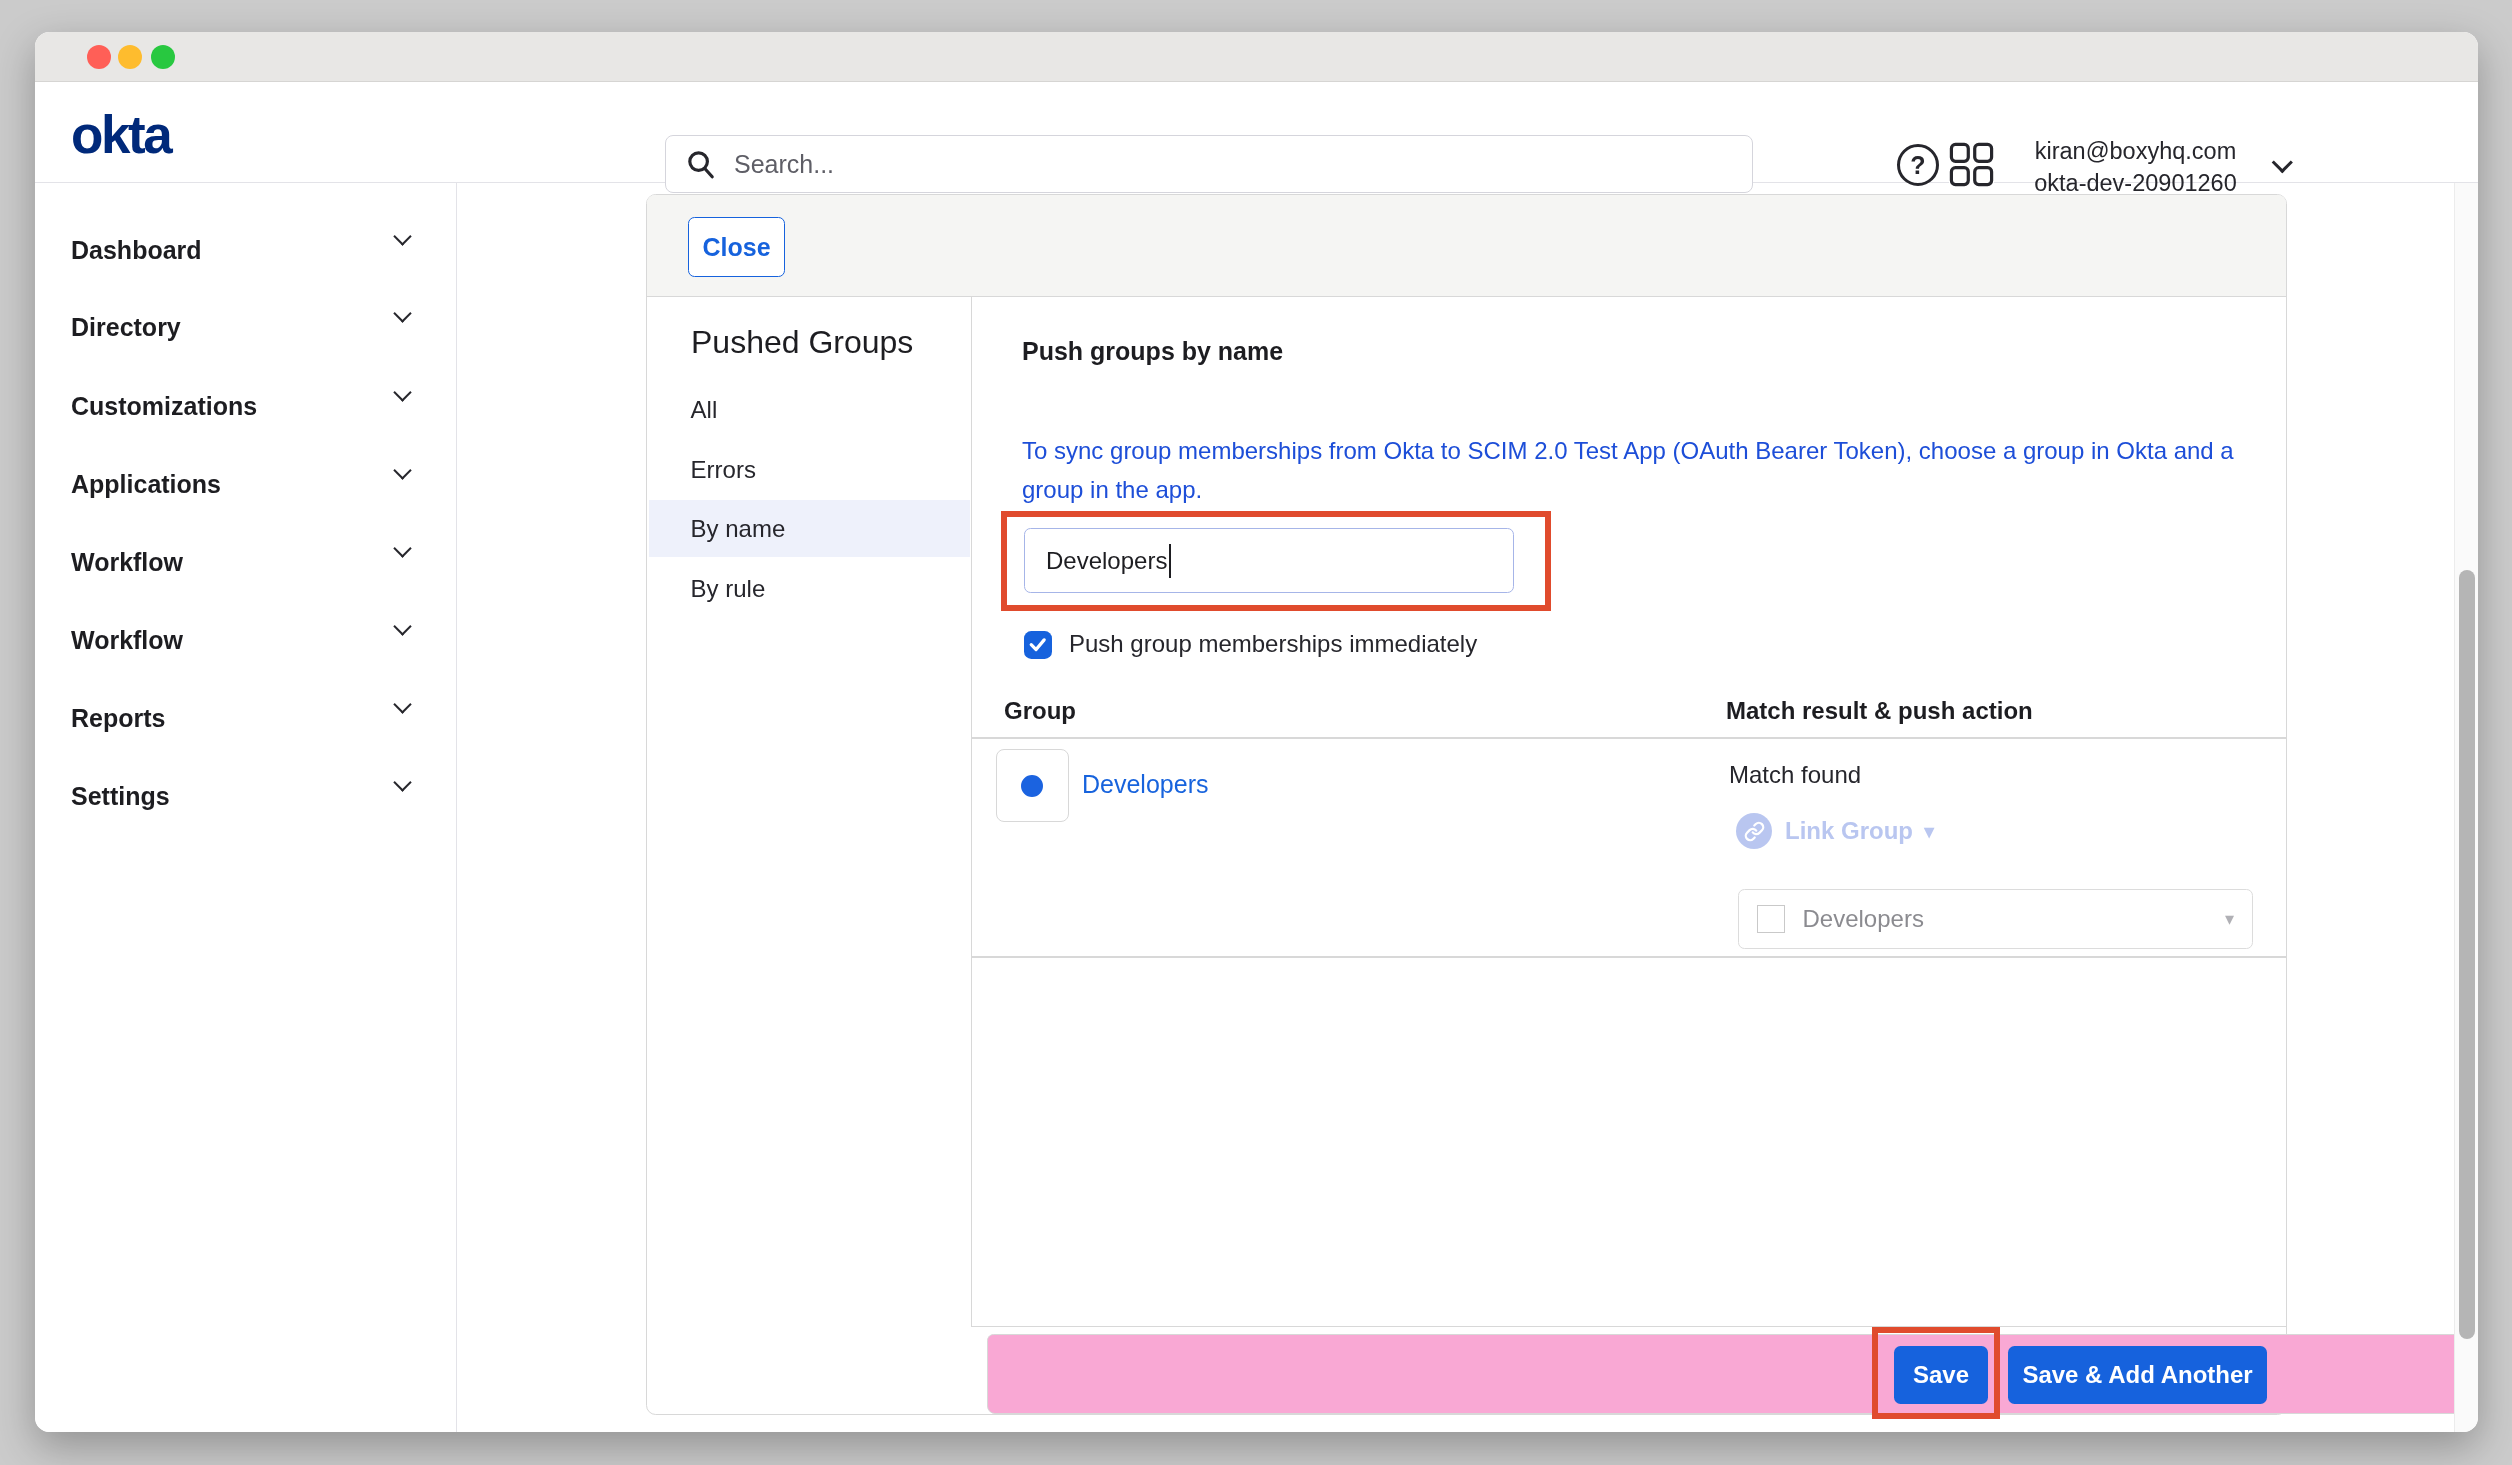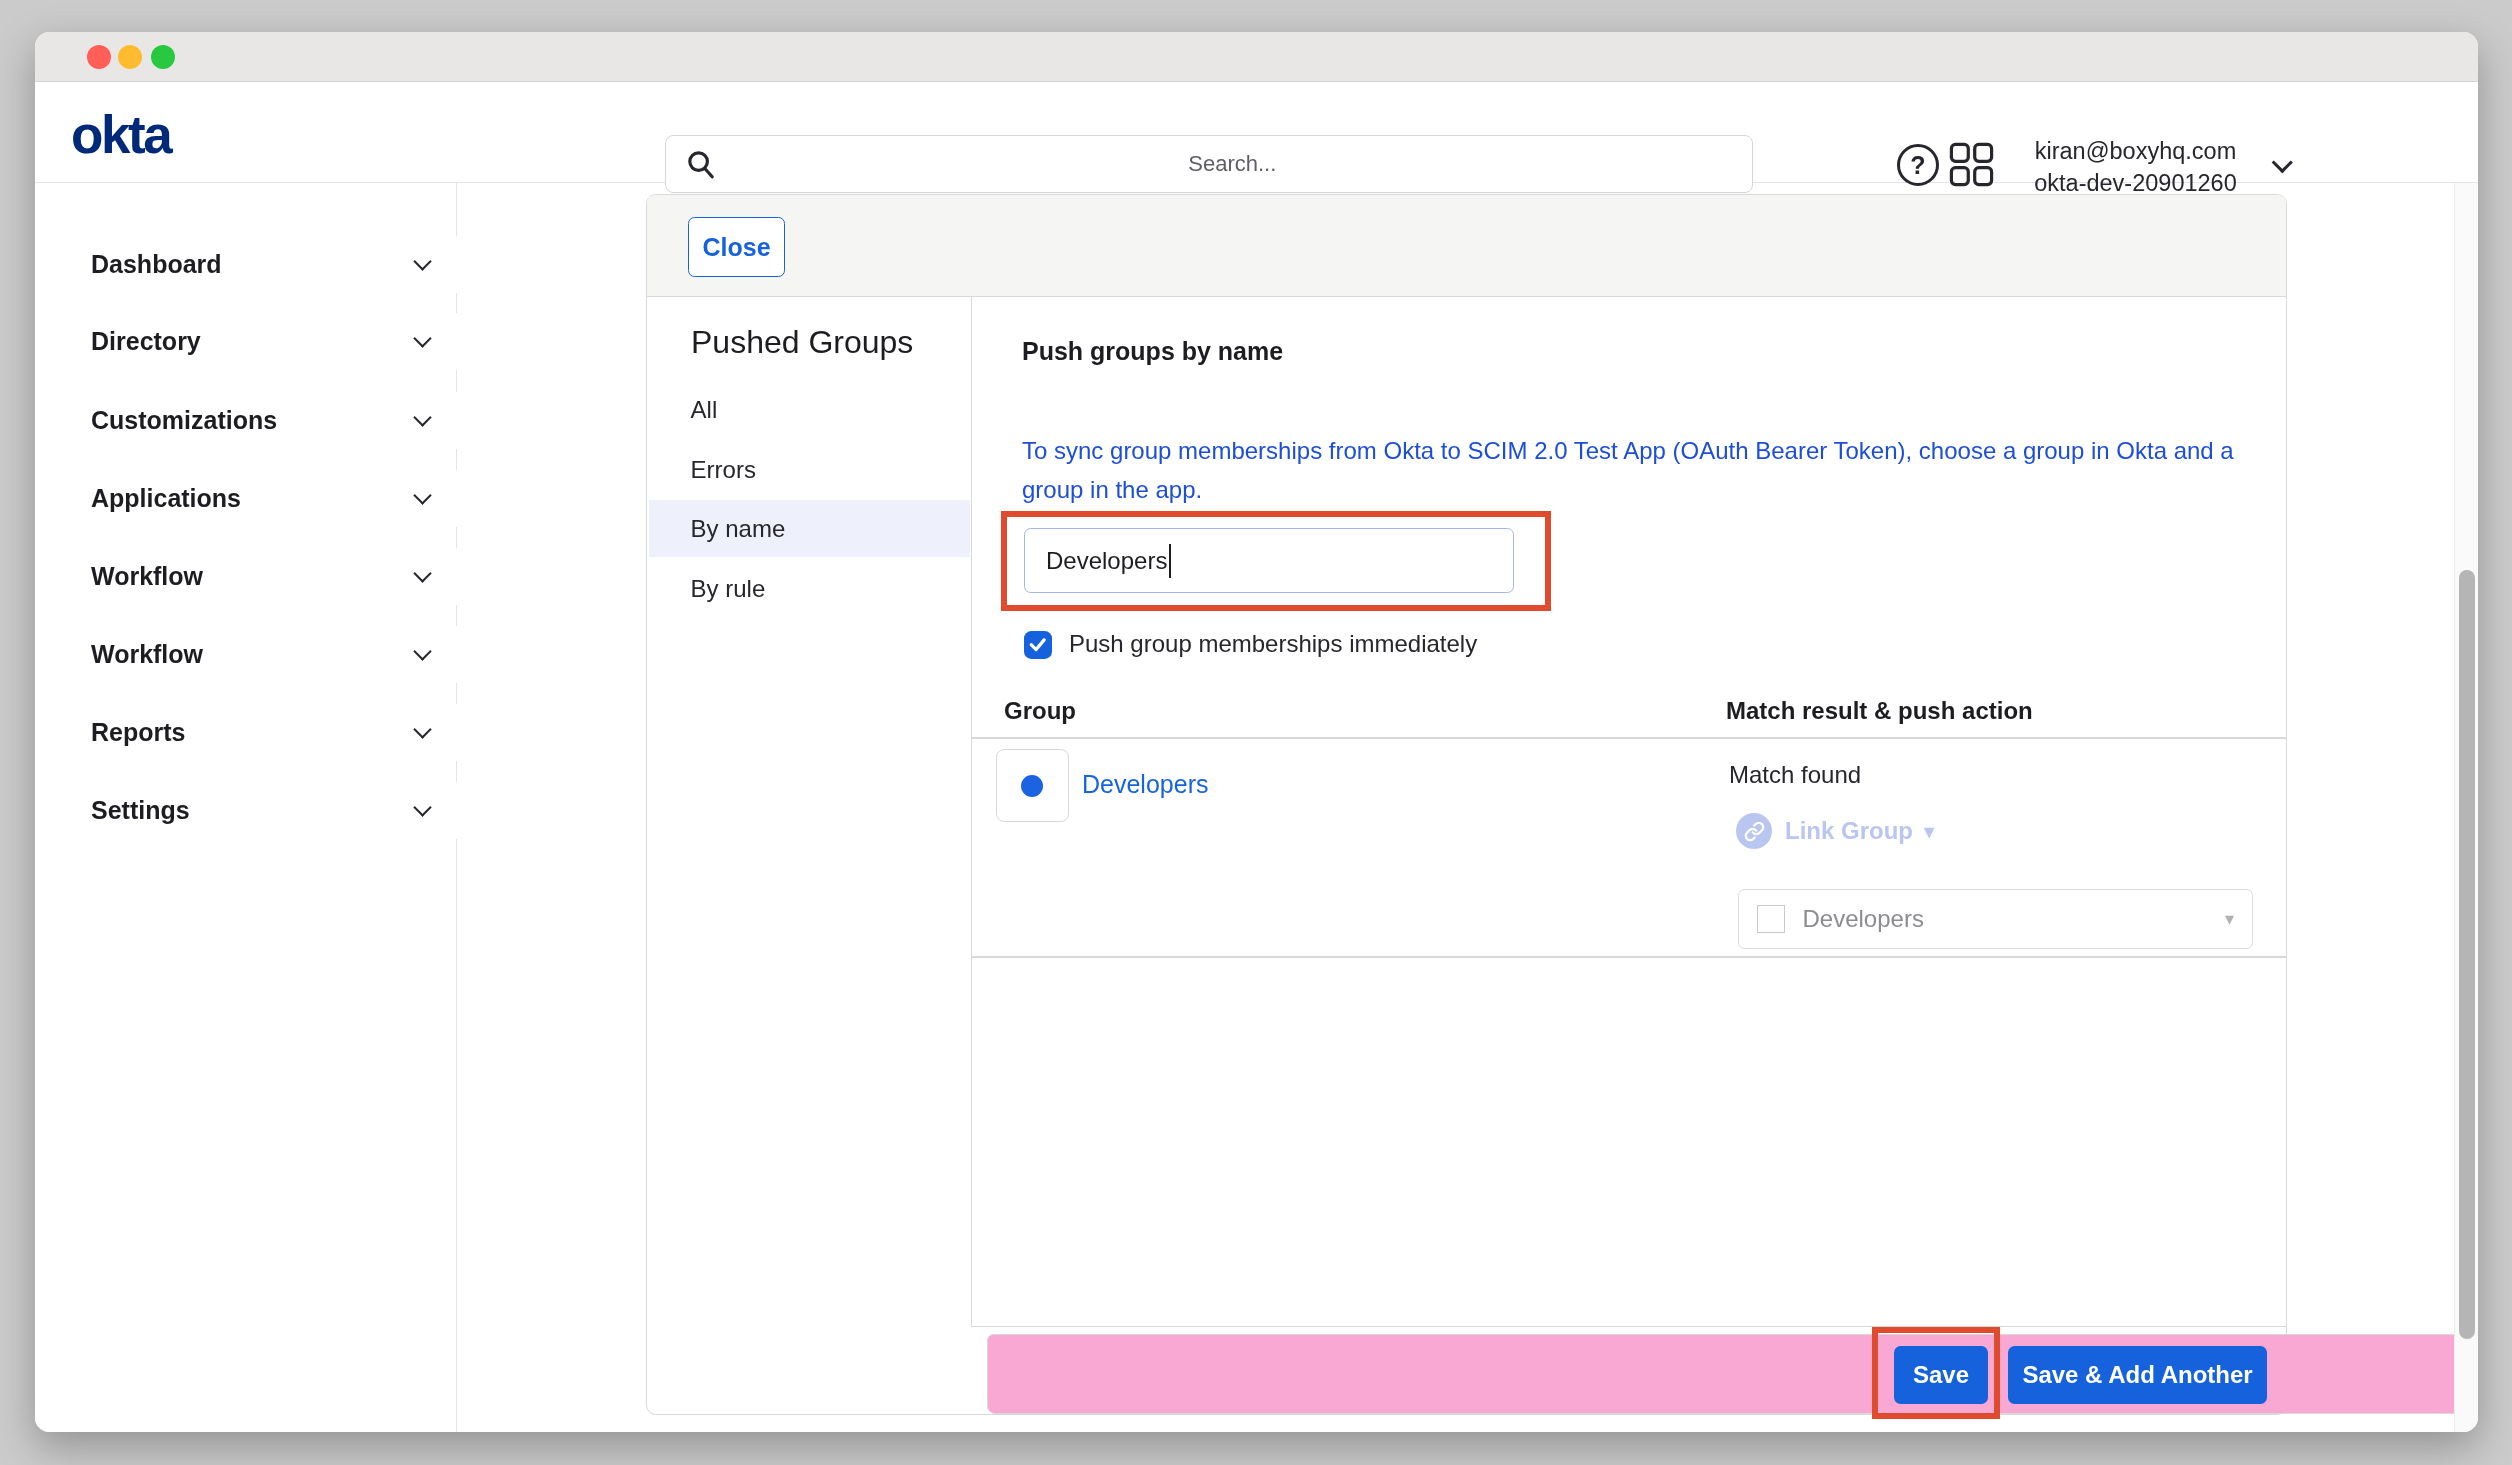--- a/index.html
+++ b/index.html
@@ -15,34 +15,34 @@
   .light.red{left:52px;background:#ff5f57;}
   .light.yellow{left:83px;background:#febc2e;}
   .light.green{left:116px;background:#28c840;}
 
   
   #topbar{left:0;top:50px;width:100%;height:101px;background:#fff;border-bottom:1.6px solid #e3e3e8;}
   #brand{left:36px;top:22px;font-size:53px;font-weight:800;letter-spacing:-2.4px;color:#00297a;}
   #searchbox{left:630px;top:53px;width:1088px;height:58px;border:1.6px solid #d5d5dc;border-radius:8px;
              display:flex;align-items:center;padding:0 19.4px;background:#fff;}
   #searchbox svg{flex:0 0 auto;margin-right:14.6px;}
-  #search-input{border:none;outline:none;font-size:22px;color:#1d1d21;flex:1;background:transparent;text-align:center;}
+  #search-input{border:none;outline:none;font-size:25px;color:#1d1d21;flex:1;background:transparent;}
   #search-input::placeholder{color:#5e5e66;}
   #help-btn{left:1862px;top:62px;width:42px;height:42px;border:3.2px solid #26262c;border-radius:50%;
             display:flex;align-items:center;justify-content:center;font-size:25px;font-weight:700;color:#26262c;background:#fff;}
   #grid-btn{left:1914px;top:60px;width:45px;height:45px;background:#fff;border:none;padding:0;}
   #account{left:1971px;top:53px;width:259px;text-align:center;color:#26262c;font-size:23.5px;line-height:32px;}
   .chev{display:inline-block;width:14.6px;height:14.6px;border-right:3.2px solid #26262c;border-bottom:3.2px solid #26262c;
         transform:rotate(45deg);}
   #account-chev{left:2240px;top:73px;}
 
   
   #sidebar{left:0;top:151px;width:422px;height:1249px;background:#fff;border-right:1.6px solid #e3e3e8;}
-  .side-item{position:absolute;left:0;width:421px;height:57px;display:flex;align-items:center;
-             padding:0 47px 0 36px;cursor:pointer;background:#fff;border:none;margin-left:20px;}
+  .side-item{position:absolute;left:0;width:421px;height:57px;display:flex;
+             padding:0 47px 0 36px;cursor:pointer;background:#fff;border:none;}
   .side-item .lbl{font-size:25px;font-weight:700;color:#1d1d21;flex:1;text-align:left;}
   .side-item .chev{width:13px;height:13px;border-width:0 2.8px 2.8px 0;border-style:solid;border-color:#26262c;margin-top:-6.5px;}
 
   
   #card{left:611px;top:162px;width:1641px;height:1221px;background:#fff;border:1.6px solid #d8d8d8;border-radius:9.7px;}
   #card-strip{left:0;top:0;width:100%;height:102px;background:#f5f5f3;border-bottom:1.6px solid #d8d8d8;border-radius:8px 8px 0 0;}
   #close-btn{position:absolute;left:41px;top:22px;width:97px;height:60px;background:#fff;border:1.6px solid #1662dd;
              border-radius:6.5px;color:#1662dd;font-size:25px;font-weight:700;}
 
   

